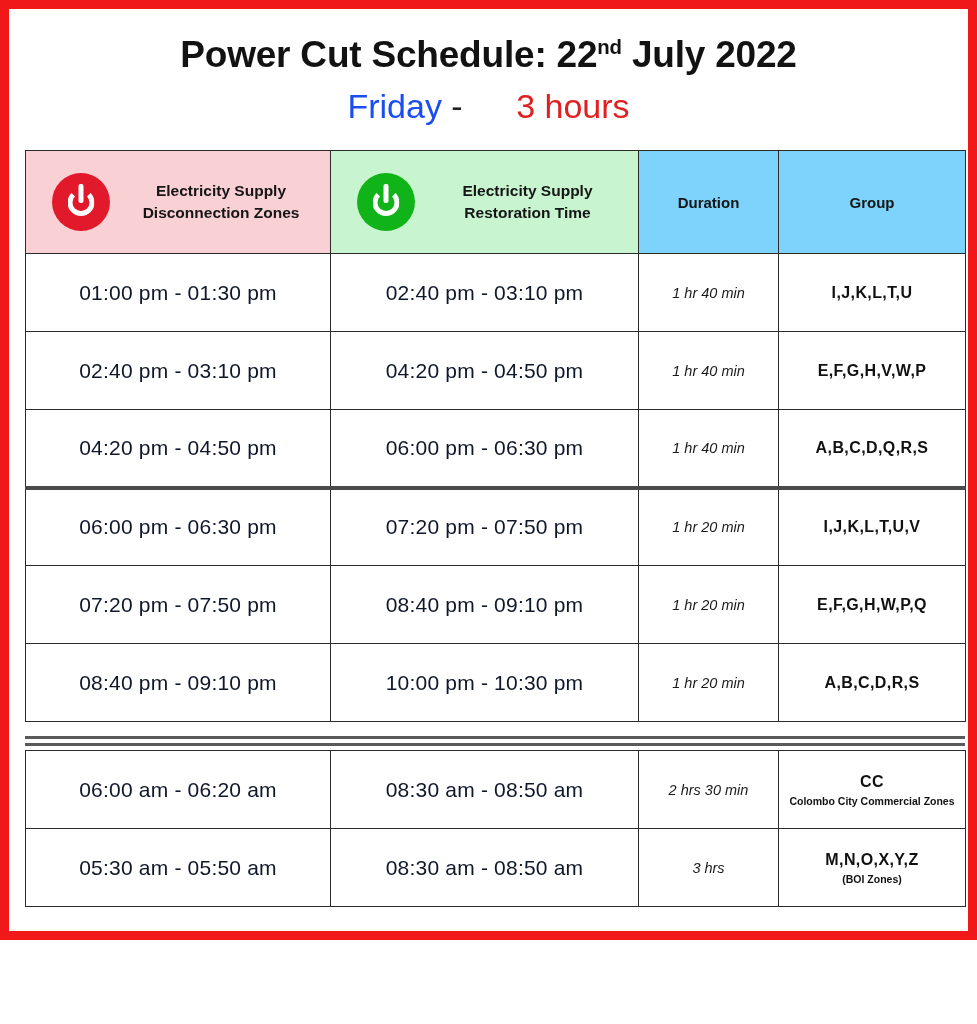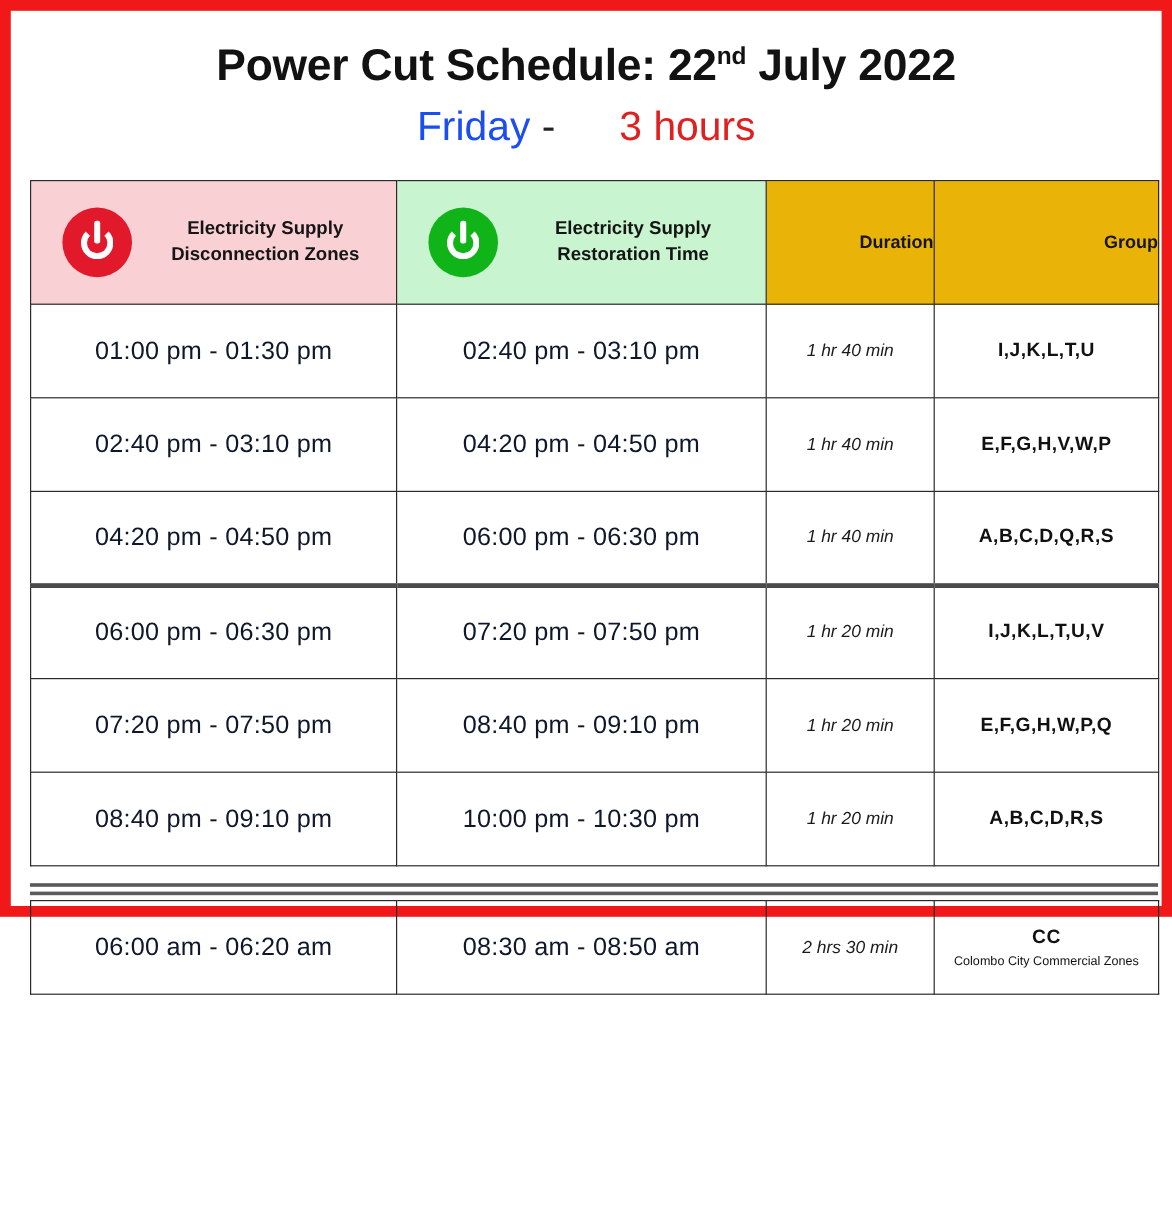--- a/index.html
+++ b/index.html
@@ -9,21 +9,21 @@
     background: #ffffff;
   }
   body {
     width: 977px;
     height: 1024px;
     font-family: "Liberation Sans", sans-serif;
     overflow: hidden;
   }
   .page {
     width: 977px;
-    height: 764px;
+    height: 940px;
     border: 9px solid #f01818;
     background: #ffffff;
     padding: 0;
     position: relative;
   }
   .inner {
     padding: 26px 16px 0 16px;
   }
   
   .title {
@@ -83,24 +83,24 @@
     background: #f9d0d4;
     height: 103px;
     vertical-align: middle;
   }
   .hdr-rest {
     background: #c8f5cf;
     height: 103px;
     vertical-align: middle;
   }
   .hdr-plain {
-    background: #eab308;
+    background: #7dd3fc;
     height: 103px;
     vertical-align: middle;
-    text-align: right;
+    text-align: center;
     font-size: 15px;
     font-weight: bold;
     color: #151515;
   }
   .hdr-flex {
     display: flex;
     align-items: center;
     justify-content: flex-start;
     gap: 14px;
     padding-left: 26px;
@@ -170,21 +170,21 @@
     text-align: center;
     vertical-align: middle;
     font-size: 16px;
     font-weight: bold;
     color: #111111;
     letter-spacing: 0.4px;
   }
   td.grp .sub {
     display: block;
     font-size: 10.5px;
-    font-weight: normal;
+    font-weight: bold;
     letter-spacing: 0;
     margin-top: 4px;
     color: #111111;
   }
   tr.thick-top > td {
     border-top: 4px solid #4a4a4a;
   }
   .sep-line {
     width: 940px;
     margin: 0 auto;
@@ -306,17 +306,26 @@
       <tbody>
         <tr>
           <td class="time">06:00 am - 06:20 am</td>
           <td class="time">08:30 am - 08:50 am</td>
           <td class="dur">2 hrs 30 min</td>
           <td class="grp">
             <span>CC</span>
             <span class="sub">Colombo City Commercial Zones</span>
           </td>
         </tr>
+        <tr>
+          <td class="time">05:30 am - 05:50 am</td>
+          <td class="time">08:30 am - 08:50 am</td>
+          <td class="dur">3 hrs</td>
+          <td class="grp">
+            <span>M,N,O,X,Y,Z</span>
+            <span class="sub">(BOI Zones)</span>
+          </td>
+        </tr>
       </tbody>
     </table>
 
   </div>
 </div>
 
 </body></html>

